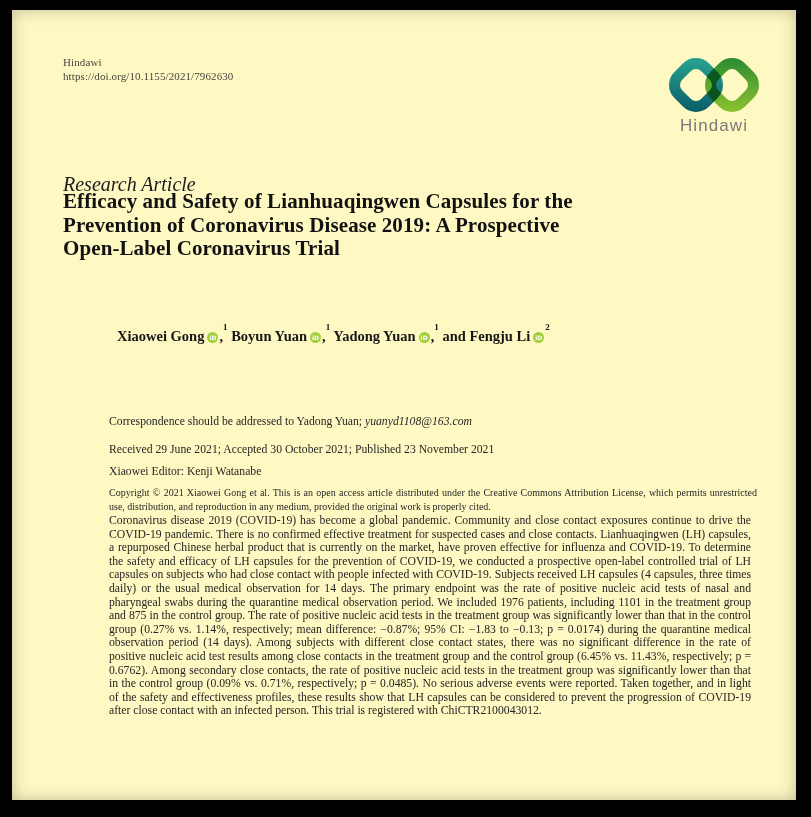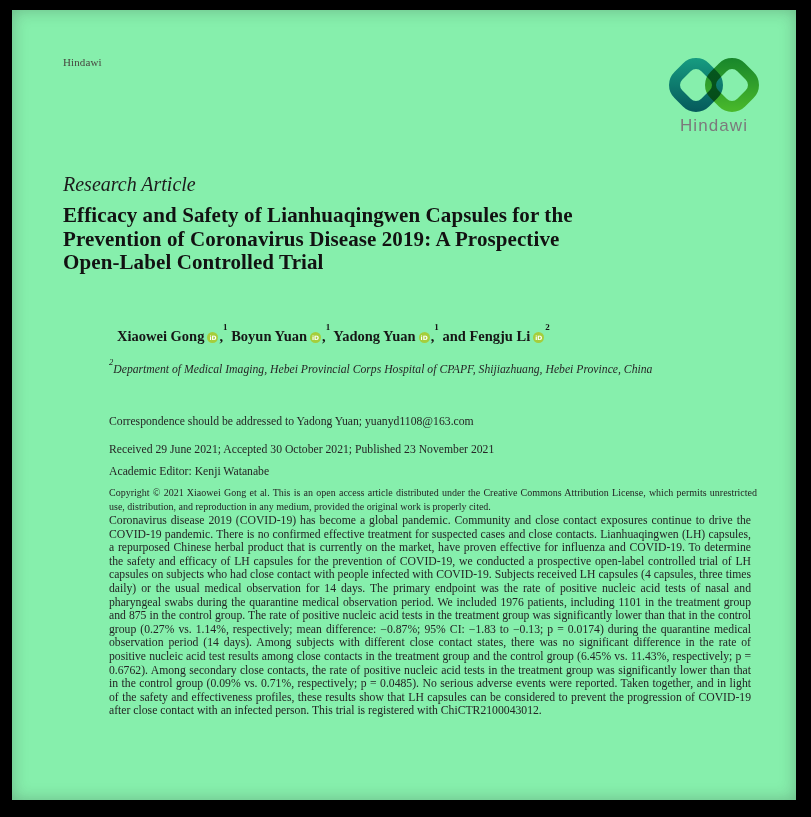--- a/index.html
+++ b/index.html
@@ -2,41 +2,41 @@
 <html><head>
 <meta charset="utf-8">
 <style>
   html,body{margin:0;padding:0;}
   body{
     width:811px;height:817px;background:#000;position:relative;overflow:hidden;
     font-family:"Liberation Serif","DejaVu Serif",serif;
   }
   .page{
     position:absolute;left:12px;top:10px;width:784px;height:790px;
-    background:#86efac;box-shadow:inset 0 0 16px rgba(40,40,40,.28);
+    background:#fef9c3;box-shadow:inset 0 0 16px rgba(40,40,40,.28);
   }
   
   .header-meta{
     position:absolute;left:51px;top:45px;
     font-size:11px;line-height:14px;color:#47453f;letter-spacing:.1px;
   }
   
   .logo{position:absolute;left:652px;top:46px;width:100px;text-align:center;}
   .logo svg{display:block;margin:0 auto;}
   .wordmark{
     margin-top:2px;font-family:"Liberation Sans","DejaVu Sans",sans-serif;
     font-size:17px;color:#7c797c;letter-spacing:1.1px;
   }
   
   .article-type{
     position:absolute;left:51px;top:163px;
     font-style:italic;font-size:20px;color:#1c1c1c;
   }
   .title{
-    position:absolute;left:51px;top:194px;margin:0;
+    position:absolute;left:51px;top:180px;margin:0;
     font-size:21px;line-height:23.5px;font-weight:bold;color:#121212;
     letter-spacing:.1px;
   }
   .authors{
     position:absolute;left:105px;top:317px;width:620px;
     font-size:14.5px;font-weight:bold;color:#161616;
   }
   .orcid{
     display:inline-block;width:11px;height:11px;border-radius:50%;
     background:#a5ce3b;color:#fff;text-align:center;
@@ -58,29 +58,30 @@
   .dates{top:433px;}
   .editor{top:455px;}
   .copyright{
     position:absolute;left:97px;top:476px;width:648px;
     font-size:10px;line-height:13.8px;color:#262626;text-align:justify;
   }
   .abstract{
     position:absolute;left:97px;top:504px;width:642px;
     font-size:11.7px;line-height:13.6px;color:#242424;text-align:justify;
   }
-  .email{color:#262626;}
+  .email{color:#262626;font-style:italic;}
 </style>
 </head>
 <body>
 
 <div class="page">
 
   <div class="header-meta">
     <div>Hindawi</div>
+    <div>https://doi.org/10.1155/2021/7962630</div>
   </div>
 
   <div class="logo">
     <svg width="92" height="58" viewBox="0 0 92 58">
       <defs>
         <linearGradient id="gTeal" x1="0" y1="0" x2="1" y2="1">
           <stop offset="0" stop-color="#2aa6be"></stop>
           <stop offset="1" stop-color="#095f87"></stop>
         </linearGradient>
         <linearGradient id="gGreen" x1="0" y1="0" x2="1" y2="1">
@@ -92,37 +93,36 @@
       <rect x="45" y="10" width="38" height="38" rx="13" transform="rotate(45 64 29)" fill="none" stroke="url(#gGreen)" stroke-width="11" style="mix-blend-mode:multiply"></rect>
     </svg>
     <div class="wordmark">Hindawi</div>
   </div>
 
   <div class="article-type">Research Article</div>
 
   <h1 class="title">
     <div>Efficacy and Safety of Lianhuaqingwen Capsules for the</div>
     <div>Prevention of Coronavirus Disease 2019: A Prospective</div>
-    <div>Open-Label Controlled Trial</div>
+    <div>Open-Label Coronavirus Trial</div>
   </h1>
 
   <div class="authors">
     <span class="author"><span>Xiaowei Gong</span><span class="orcid">iD</span><span>,</span><sup class="asup">1</sup></span>
     <span class="author"><span>Boyun Yuan</span><span class="orcid">iD</span><span>,</span><sup class="asup">1</sup></span>
     <span class="author"><span>Yadong Yuan</span><span class="orcid">iD</span><span>,</span><sup class="asup">1</sup></span>
     <span class="author"><span>and Fengju Li</span><span class="orcid">iD</span><span></span><sup class="asup">2</sup></span>
   </div>
 
   <div class="affiliations">
-    <div class="aff"><sup>2</sup><span>Department of Medical Imaging, Hebei Provincial Corps Hospital of CPAPF, Shijiazhuang, Hebei Province, China</span></div>
   </div>
 
   <div class="line correspondence"><span>Correspondence should be addressed to Yadong Yuan; </span><span class="email">yuanyd1108@163.com</span></div>
 
   <div class="line dates">Received 29 June 2021; Accepted 30 October 2021; Published 23 November 2021</div>
 
-  <div class="line editor">Academic Editor: Kenji Watanabe</div>
+  <div class="line editor">Xiaowei Editor: Kenji Watanabe</div>
 
   <div class="copyright">Copyright © 2021 Xiaowei Gong et al. This is an open access article distributed under the Creative Commons Attribution License, which permits unrestricted use, distribution, and reproduction in any medium, provided the original work is properly cited.</div>
 
   <div class="abstract">Coronavirus disease 2019 (COVID-19) has become a global pandemic. Community and close contact exposures continue to drive the COVID-19 pandemic. There is no confirmed effective treatment for suspected cases and close contacts. Lianhuaqingwen (LH) capsules, a repurposed Chinese herbal product that is currently on the market, have proven effective for influenza and COVID-19. To determine the safety and efficacy of LH capsules for the prevention of COVID-19, we conducted a prospective open-label controlled trial of LH capsules on subjects who had close contact with people infected with COVID-19. Subjects received LH capsules (4 capsules, three times daily) or the usual medical observation for 14 days. The primary endpoint was the rate of positive nucleic acid tests of nasal and pharyngeal swabs during the quarantine medical observation period. We included 1976 patients, including 1101 in the treatment group and 875 in the control group. The rate of positive nucleic acid tests in the treatment group was significantly lower than that in the control group (0.27% vs. 1.14%, respectively; mean difference: −0.87%; 95% CI: −1.83 to −0.13; p = 0.0174) during the quarantine medical observation period (14 days). Among subjects with different close contact states, there was no significant difference in the rate of positive nucleic acid test results among close contacts in the treatment group and the control group (6.45% vs. 11.43%, respectively; p = 0.6762). Among secondary close contacts, the rate of positive nucleic acid tests in the treatment group was significantly lower than that in the control group (0.09% vs. 0.71%, respectively; p = 0.0485). No serious adverse events were reported. Taken together, and in light of the safety and effectiveness profiles, these results show that LH capsules can be considered to prevent the progression of COVID-19 after close contact with an infected person. This trial is registered with ChiCTR2100043012.</div>
 
 </div>
 
 </body></html>

